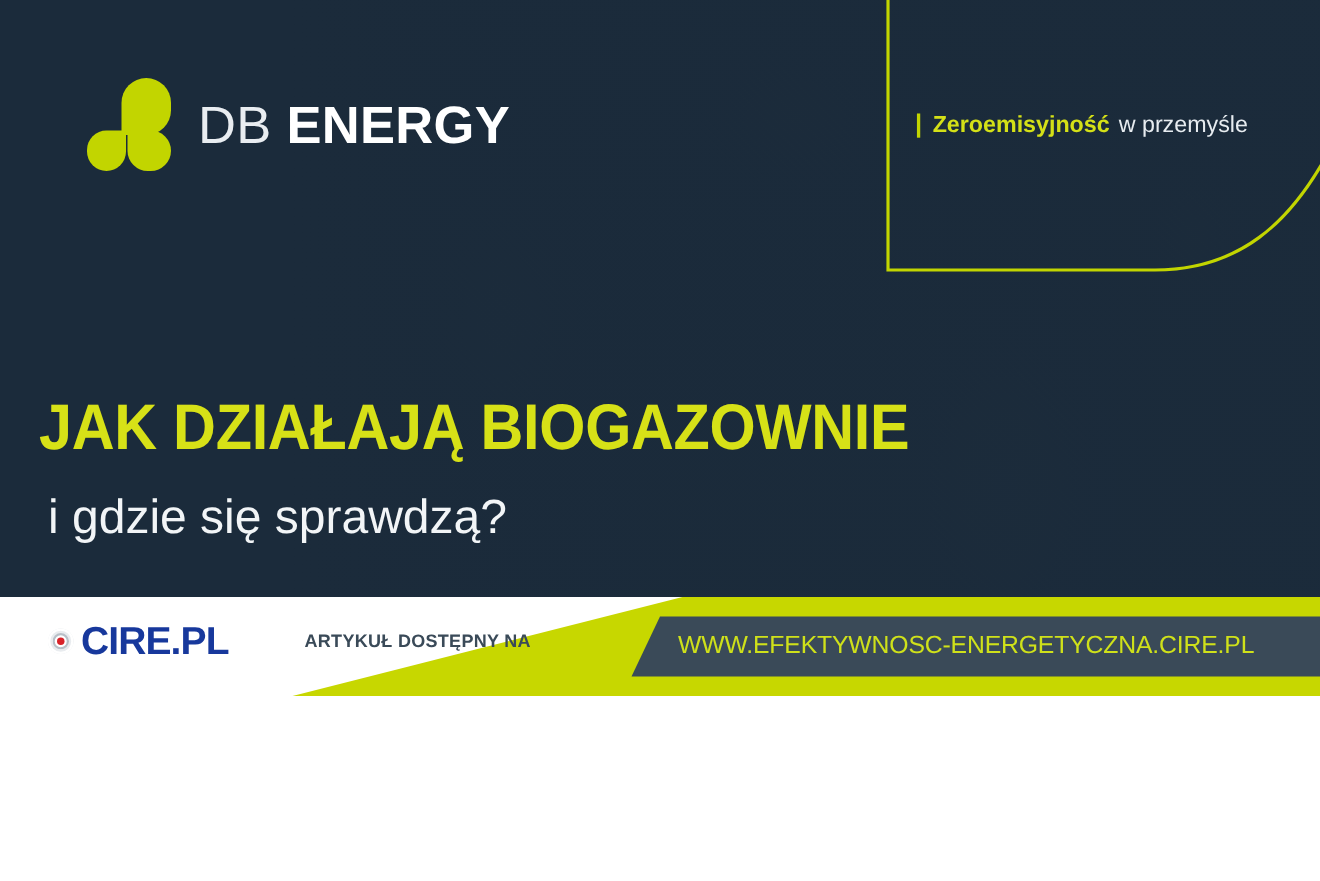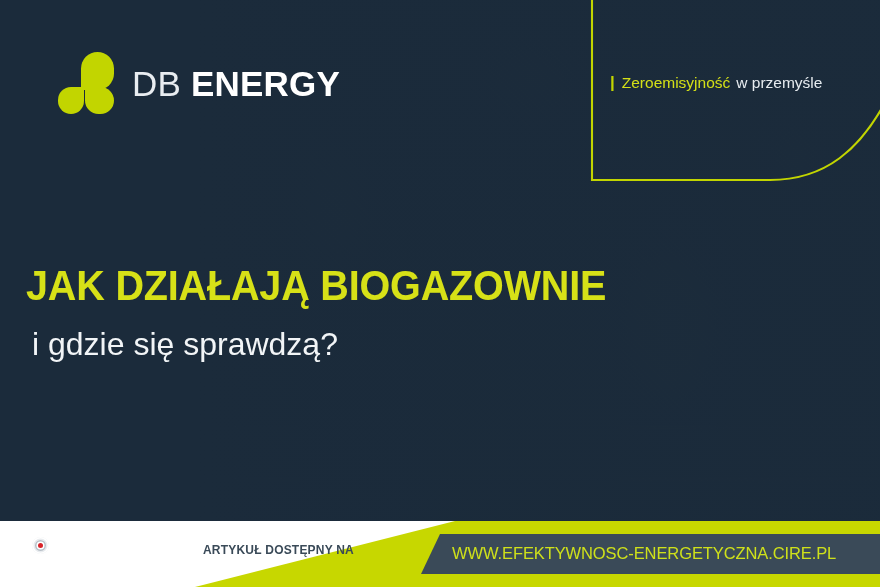--- a/index.html
+++ b/index.html
@@ -3,21 +3,21 @@
 <meta charset="utf-8">
 <style>
   html, body {
     margin: 0;
     padding: 0;
     background: #ffffff;
   }
   #slide {
     position: relative;
     width: 880px;
-    height: 587px;
+    height: 464px;
     overflow: hidden;
     background: #6d28d9;
     font-family: "Liberation Sans", sans-serif;
     -webkit-font-smoothing: antialiased;
   }
 
   
   .bg-base {
     position: absolute;
     inset: 0;
@@ -144,21 +144,21 @@
     line-height: 1;
   }
   .tagline .pipe {
     color: #c2d500;
     font-weight: 700;
     font-size: 17px;
     margin-right: 1px;
   }
   .tagline .accent {
     color: #d4e017;
-    font-weight: 400;
+    font-weight: 700;
   }
   .tagline .plain {
     color: #e7ecf0;
     font-weight: 400;
   }
 
   
   .headline {
     position: absolute;
     left: 26px;
@@ -301,20 +301,21 @@
 
     <svg class="footer-shapes" viewBox="0 0 880 66" preserveAspectRatio="none">
 
       <polygon points="455,0 880,0 880,66 195,66" fill="#c7d700"></polygon>
 
       <polygon points="440,13 880,13 880,53 421,53" fill="#3a4a58"></polygon>
     </svg>
 
     <div class="cire-logo">
       <span class="cire-target"></span>
+      <span class="cire-word">CIRE.PL</span>
     </div>
 
     <div class="article-label">ARTYKUŁ DOSTĘPNY NA</div>
 
     <div class="url-text">WWW.EFEKTYWNOSC-ENERGETYCZNA.CIRE.PL</div>
   </div>
 
 </div>
 
 </body></html>

